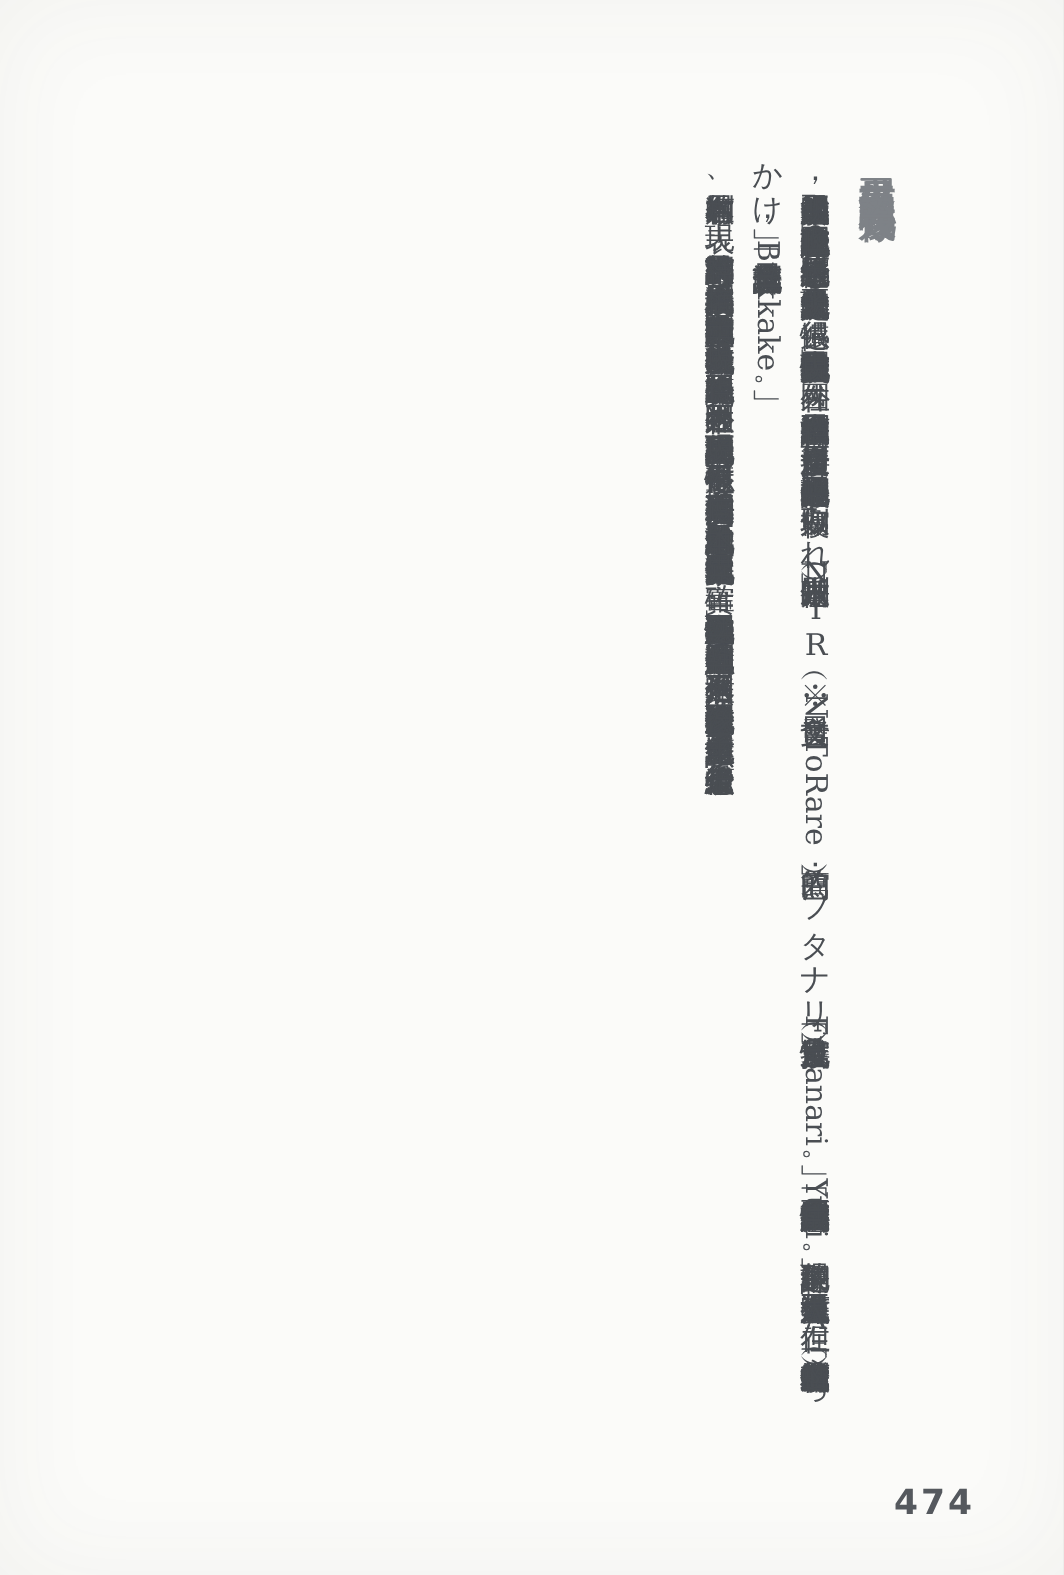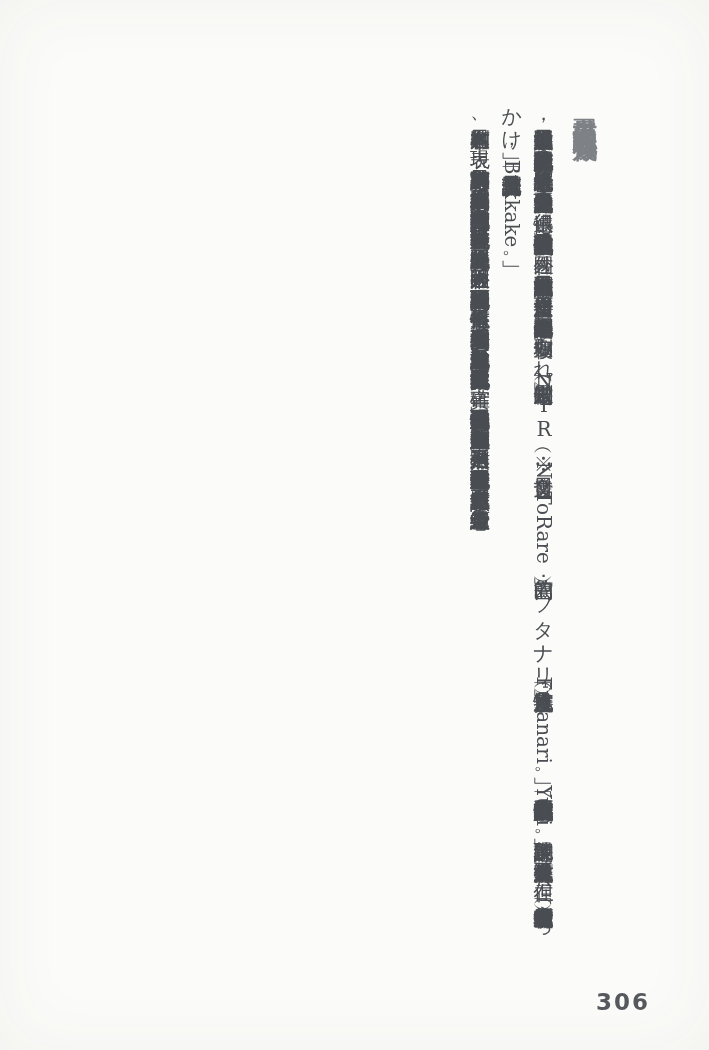--- a/index.html
+++ b/index.html
@@ -70,15 +70,15 @@
 
 <div class="page">
 
   <h1 class="chapter-title">世界仍不認識「乳首殘像」</h1>
 
   <div class="article-body">
       <p class="para"><span>那日本成人漫畫界近年的大發明，「乳首殘像」在美國的認知度又怎麼樣呢？是否也跟觸手一樣紅透半邊天，只要是喜愛漫畫的人就一定知道的大眾表現？很遺憾，目前美國人並沒有把乳首殘像視為日本「代表性的成人漫畫表現」。在外國，日本成人漫畫的知名類別常常不會被翻譯，而是直接沿用日文發音，因為他們覺得那樣聽起來比較酷。例如「寝取られ（被別人睡走）」叫做「</span><span class="upright">NTR</span><span>（※日文發音NeToRare的簡寫）」；「フタナリ（雙性人）」也直接寫成「Futanari」。甚至還有把原本就有英文詞彙的女同性戀成人漫畫寫成「Yuri」的逆翻譯現象。還有雖然不是源自成人漫畫，但在</span><span class="upright">A</span><span>片等領域非常有名的朝女優臉上（或身體）射精的「ぶっかけ」，英語也直譯成日文發音的「Bukkake」。</span></p>
       <p class="para"><span>在日本有名的類別、表現，目前大都有對應的英語翻譯，或是直接寫成日文羅馬拼音的名稱。然而唯獨「乳首殘像」完全沒有對應的詞彙。乳首殘像是漫畫中時常可見的表現，因此筆者不認為外國人完全不曉得，不過在外國人眼中，讓乳房猛烈晃動到留下殘影的表現，似乎不是很有衝擊性，至少沒有震撼到需要單獨命名的程度。或許這就是八〇年代才急速引入巨乳的日本，跟原本就把巨乳當成家常便飯的他國文化差異。確實，光憑「乳首殘像」還不足成為一種獨立的性愛玩法，因此要獨自劃出一個類別是有點勉強。不過雖然只是一個名稱，但最近外國人畫的成人漫畫中也開始出現「乳首殘像」，所以應該也差不多該起個名字了。這是筆者今後十分想繼續</span></p>
     </div>
 
-  <div class="page-number">306</div>
+  <div class="page-number">474</div>
 
 </div>
 
 </body></html>

